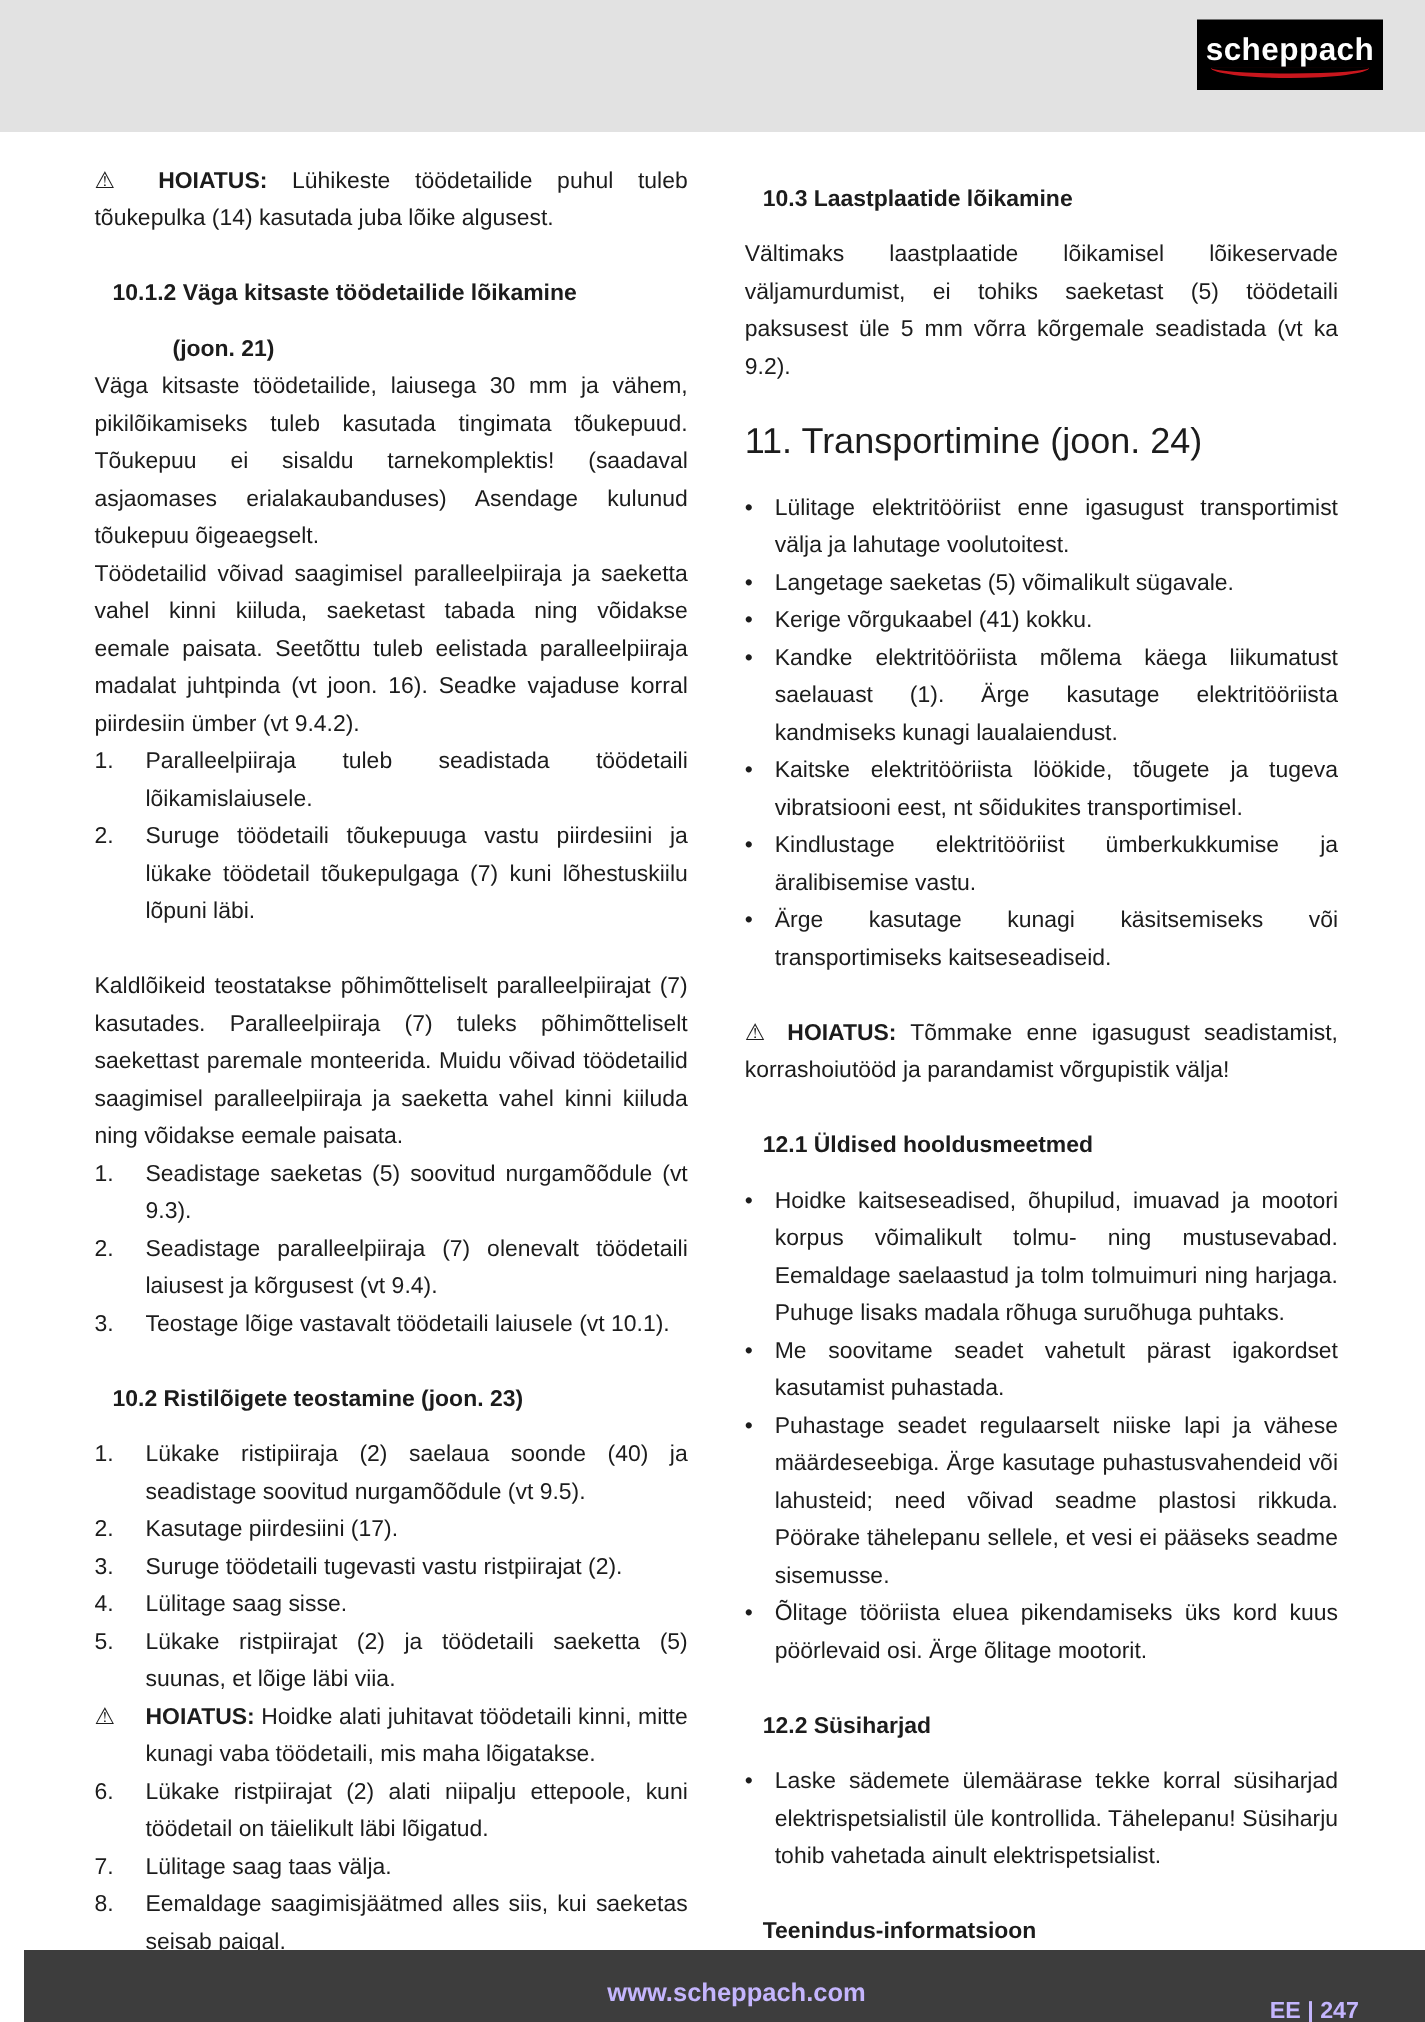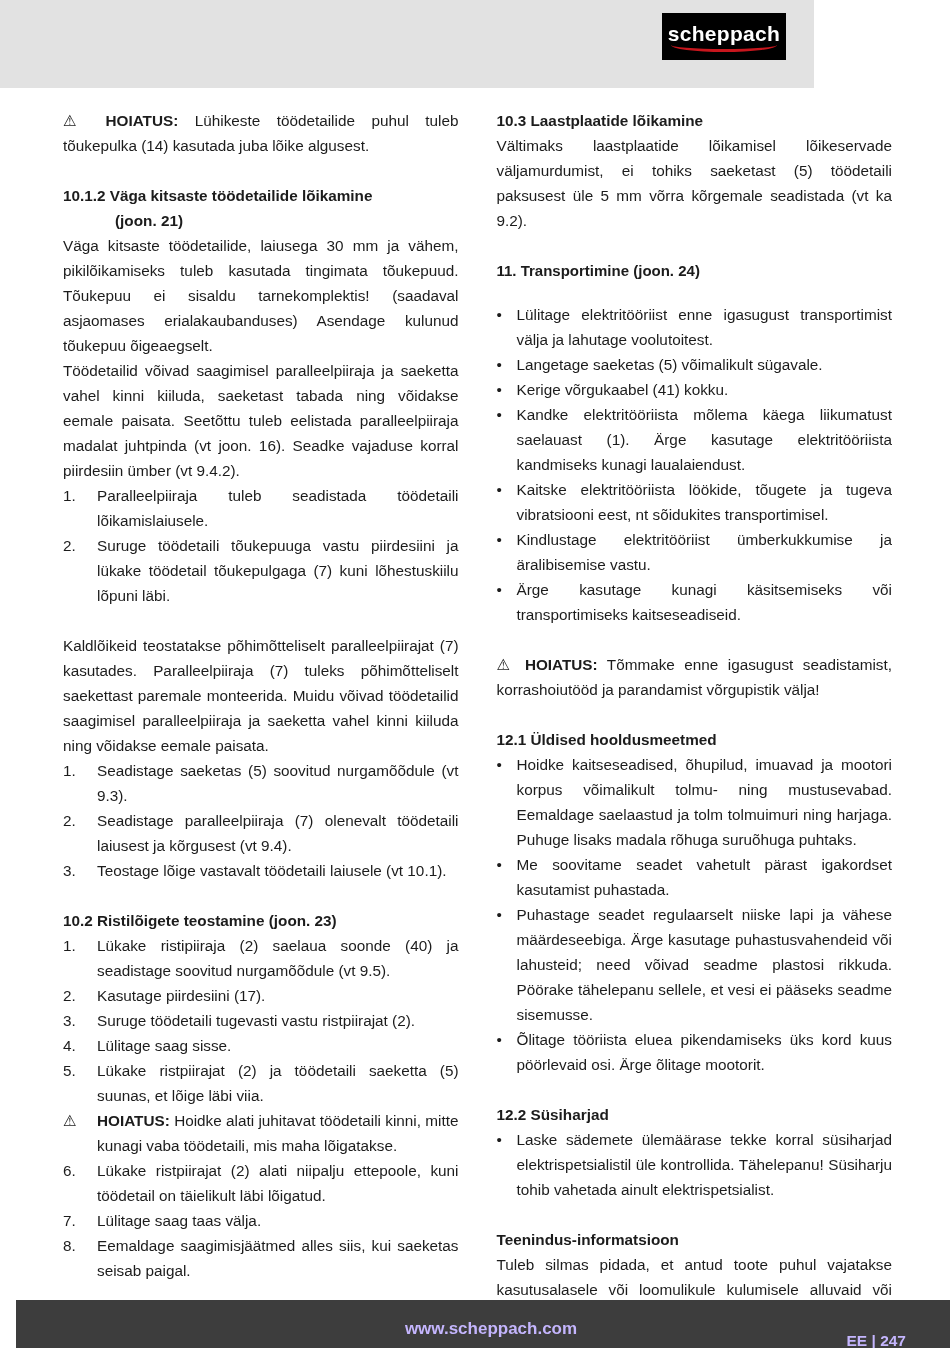--- a/index.html
+++ b/index.html
@@ -9,21 +9,21 @@
     background: #ffffff;
     font-family: "Liberation Sans", "DejaVu Sans", sans-serif;
     color: #1c1c1c;
     position: relative;
     overflow: hidden;
   }
 
   
   .header-band {
     position: absolute; top: 0; left: 0;
-    width: 814px; height: 88px;
+    width: 950px; height: 88px;
     background: #e2e2e2;
   }
   .logo-box {
     position: absolute; top: 13px; right: 28px;
     width: 124px; height: 47px;
     background: #000000;
     display: flex; flex-direction: column;
     align-items: center; justify-content: center;
     padding-top: 2px;
   }
@@ -42,23 +42,23 @@
     position: absolute; top: 108px; left: 63px; right: 58px;
     display: flex; gap: 38px;
     font-size: 15.3px; line-height: 25px;
   }
   .col { flex: 1; min-width: 0; }
 
   .block { margin: 0 0 25px 0; }
   .block:last-child { margin-bottom: 0; }
 
   .para { margin: 0; text-align: justify; }
-  .h3 { font-weight: 700; margin: 0; }
+  .h3 { font-weight: 700; margin: 12px; }
   .h3-indent2 { padding-left: 52px; font-weight: 700; }
-  .h2 { font-weight: 700; font-size: 15px; line-height: 26px; margin: 6px 0 18px 0; }
+  .h2 { font-weight: 400; font-size: 24px; line-height: 26px; margin: 6px 0 18px 0; }
 
   .wicon { font-weight: 400; }
   .wlabel { font-weight: 700; }
 
   .ni { display: flex; }
   .nm { width: 34px; flex-shrink: 0; }
   .nt { flex: 1; text-align: justify; }
 
   .wi-row { display: flex; }
   .wi-mark { width: 34px; flex-shrink: 0; }

